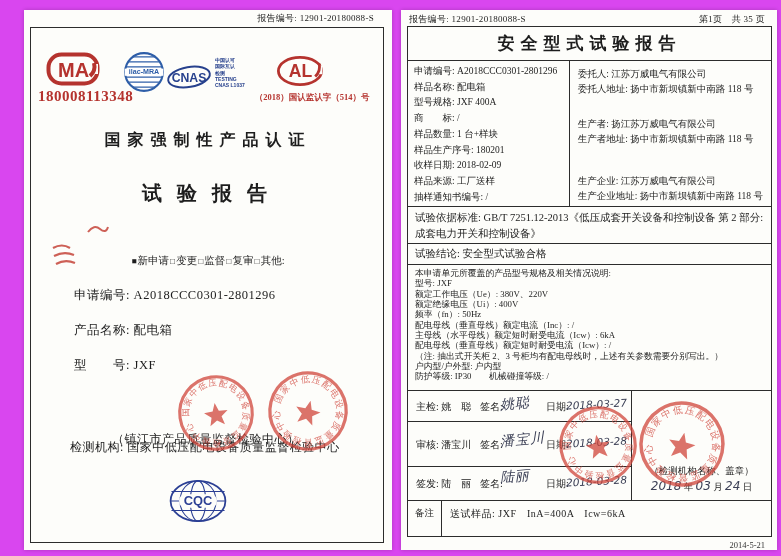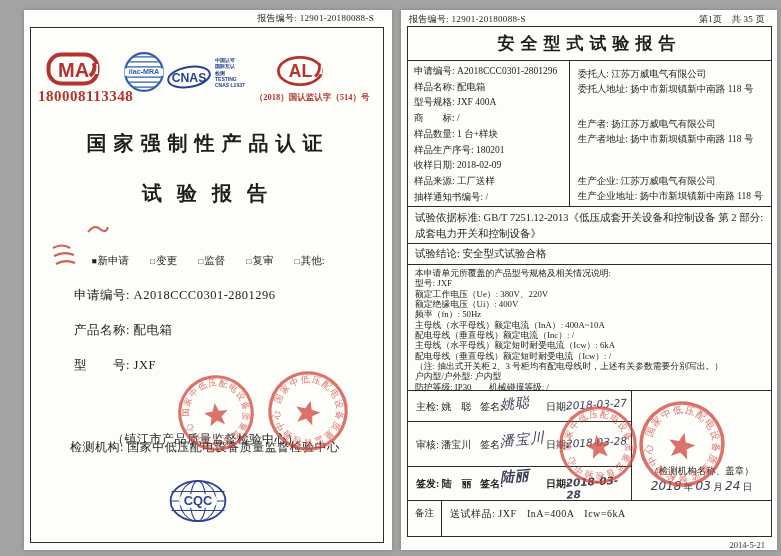--- a/index.html
+++ b/index.html
@@ -1,30 +1,30 @@
 <!DOCTYPE html>
 <html><head>
 <meta charset="utf-8">
 <style>
   html,body{margin:0;padding:0;background:#ececea;}
-  #canvas{position:relative;width:781px;height:556px;background:#a3a3a3;overflow:hidden;
+  #canvas{position:relative;width:781px;height:556px;background:#d946ef;overflow:hidden;
           font-family:"Liberation Serif","DejaVu Serif",serif;color:#1d1d1d;}
   .page{position:absolute;background:#fdfdfa;box-shadow:0 0 4px rgba(0,0,0,.22);}
   .abs{position:absolute;}
   .ctr{text-align:center;}
   .small{font-size:9px;letter-spacing:.3px;}
   
   #lpage{left:24px;top:10px;width:368px;height:540px;}
   #lbox{left:6px;top:17px;width:352px;height:514px;border:1.5px solid #2c2c2c;}
   .cma-num{color:#b5332e;font-size:15px;font-weight:bold;letter-spacing:.5px;}
   .cnas-side{font-size:5px;line-height:6.3px;color:#27418d;font-weight:bold;font-family:"Liberation Sans",sans-serif;}
   .cal-cap{color:#b5332e;font-size:8.5px;font-weight:bold;}
-  .title1{font-size:20px;font-weight:bold;letter-spacing:7px;}
+  .title1{font-size:16px;font-weight:bold;letter-spacing:7px;}
   .title2{font-size:20px;font-weight:bold;letter-spacing:15px;}
-  .chkrow{font-size:10.5px;display:flex;justify-content:center;gap:21px;font-family:Liberation Serif, serif;}
+  .chkrow{font-size:10.5px;display:flex;justify-content:center;gap:1px;font-family:Liberation Serif, serif;}
   .chk .sym{font-size:8.5px;margin-right:1px;}
   .fld{font-size:12.5px;letter-spacing:.5px;}
   .agency{font-size:12px;letter-spacing:.5px;}
   
   #rpage{left:401px;top:10px;width:376px;height:540px;font-size:9.5px;}
   #rtable{left:6px;top:16px;width:363px;height:509px;border:1.5px solid #2c2c2c;
           display:flex;flex-direction:column;}
   .trow{border-bottom:1px solid #2c2c2c;box-sizing:border-box;position:relative;}
   .rtitle{height:34px;line-height:34px;font-size:17px;font-weight:bold;letter-spacing:6px;text-align:center;}
   .irow{height:146px;display:flex;}
@@ -220,21 +220,20 @@
       </div>
 
       <div class="trow concrow">试验结论: 安全型式试验合格</div>
 
       <div class="trow specrow">
         <div>本申请单元所覆盖的产品型号规格及相关情况说明:</div>
         <div>型号: JXF</div>
         <div>额定工作电压（Ue）: 380V、220V</div>
         <div>额定绝缘电压（Ui）: 400V</div>
         <div>频率（fn）: 50Hz</div>
-        <div>主母线（水平母线）额定电流（InA）: 400A~10A</div>
         <div>配电母线（垂直母线）额定电流（Inc）: /</div>
         <div>主母线（水平母线）额定短时耐受电流（Icw）: 6kA</div>
         <div>配电母线（垂直母线）额定短时耐受电流（Icw）: /</div>
         <div>（注: 抽出式开关柜 2、3 号柜均有配电母线时，上述有关参数需要分别写出。）</div>
         <div>户内型/户外型: 户内型</div>
         <div>防护等级: IP30　　机械碰撞等级: /</div>
       </div>
 
       <div class="signarea">
         <div class="signcols">
@@ -245,21 +244,21 @@
             <span class="dlabel" style="top:9px;">日期:</span>
             <span class="script sdate" style="top:7px;">2018-03-27</span>
           </div>
           <div class="srow" style="height:45px;">
             <span class="role" style="top:16px;">审核: 潘宝川</span>
             <span class="slabel" style="top:16px;">签名:</span>
             <span class="script signname" style="top:9px;">潘宝川</span>
             <span class="dlabel" style="top:16px;">日期:</span>
             <span class="script sdate" style="top:14px;">2018-03-28</span>
           </div>
-          <div class="srow" style="height:33px;flex:1;font-weight:bold;">
+          <div class="srow" style="height:33px;flex:1;">
             <span class="role" style="top:10px;">签发: 陆　丽</span>
             <span class="slabel" style="top:10px;">签名:</span>
             <span class="script signname" style="top:1px;">陆丽</span>
             <span class="dlabel" style="top:10px;">日期:</span>
             <span class="script sdate" style="top:8px;">2018-03-28</span>
           </div>
         </div>
         <div class="stampcell">
           <div class="stampcap">（检测机构名称、盖章）</div>
           <div class="stampdate">

